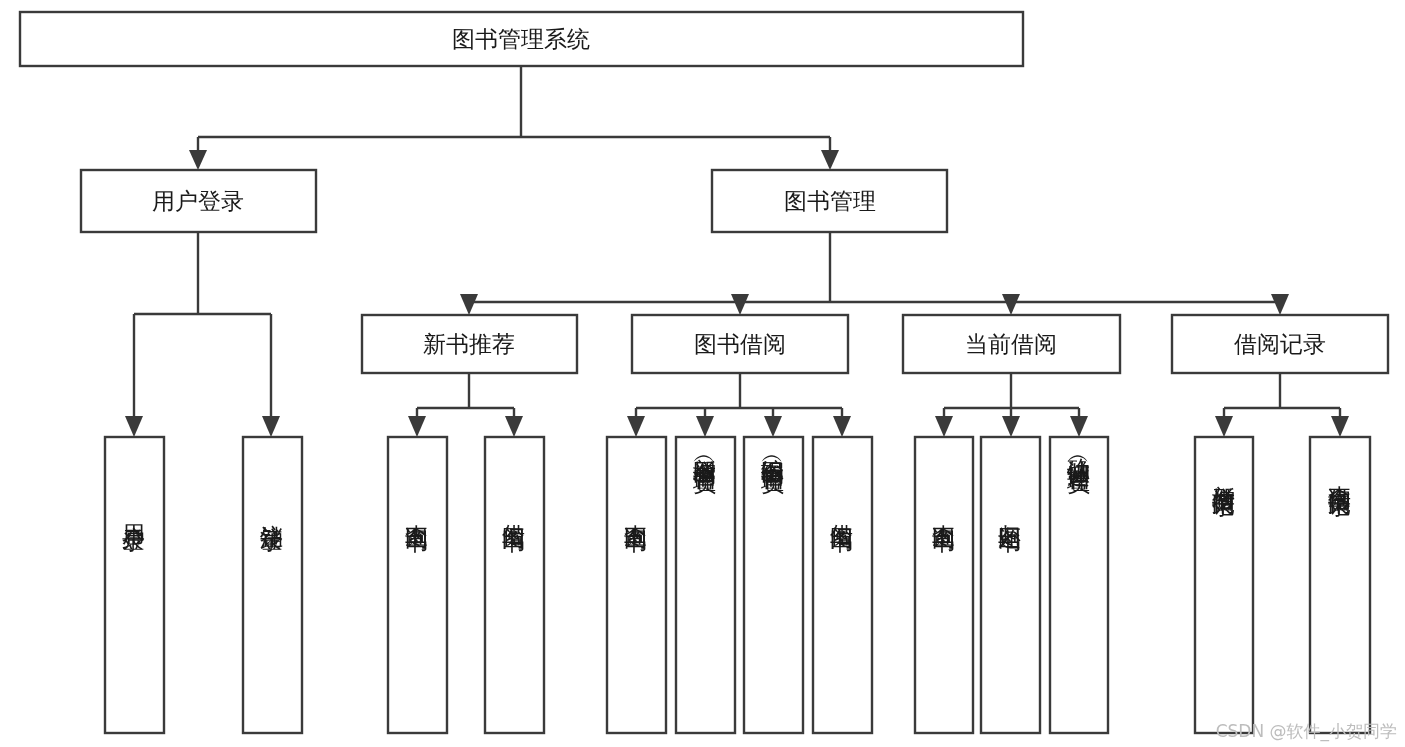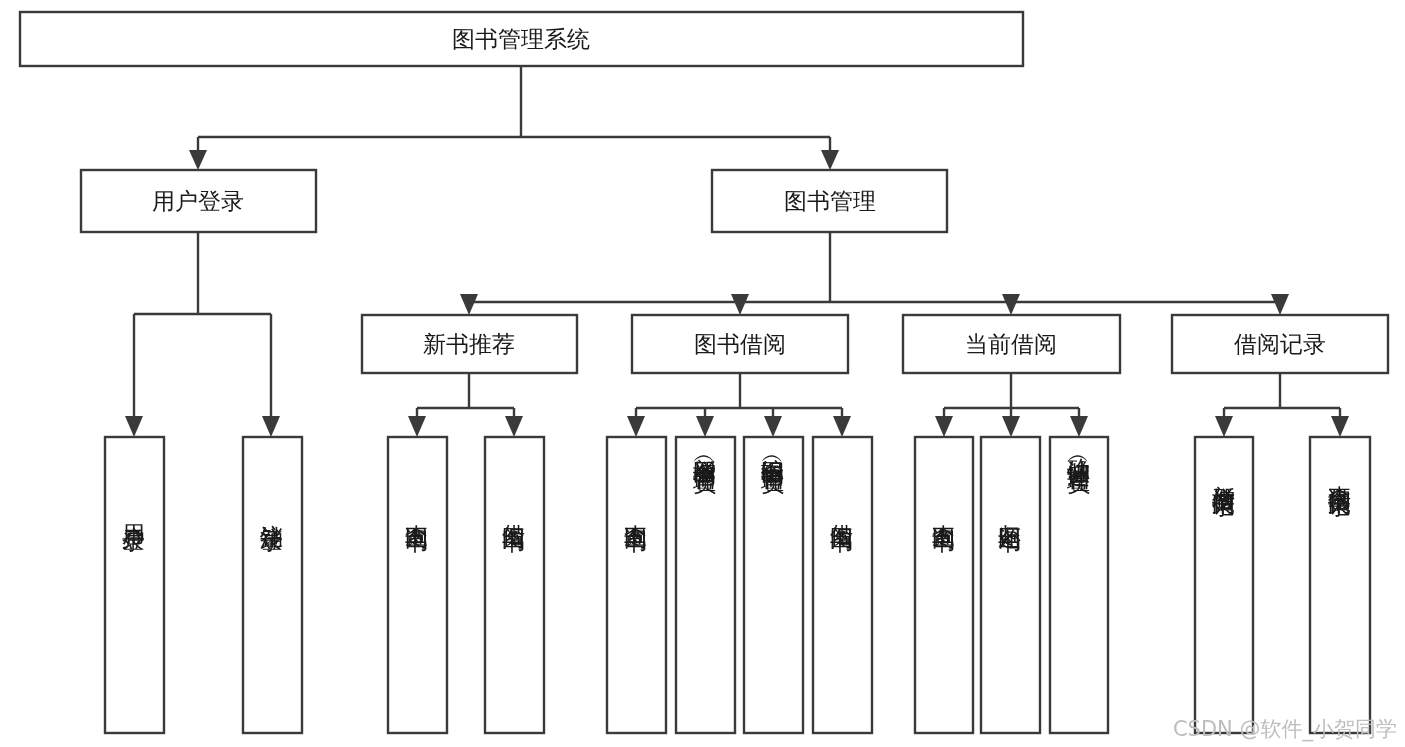--- a/index.html
+++ b/index.html
@@ -53,21 +53,21 @@
   }
   .arrow-head {
     fill: #3a3a3a;
     stroke: none;
   }
   .watermark {
     position: absolute;
     right: 8px;
     bottom: 4px;
     font-family: "DejaVu Sans", "Liberation Sans", sans-serif;
-    font-size: 21px;
+    font-size: 17px;
     color: #bdbdbd;
     white-space: nowrap;
     user-select: none;
   }
 </style>
 </head>
 <body>
 
 <div id="diagram-root">
 

